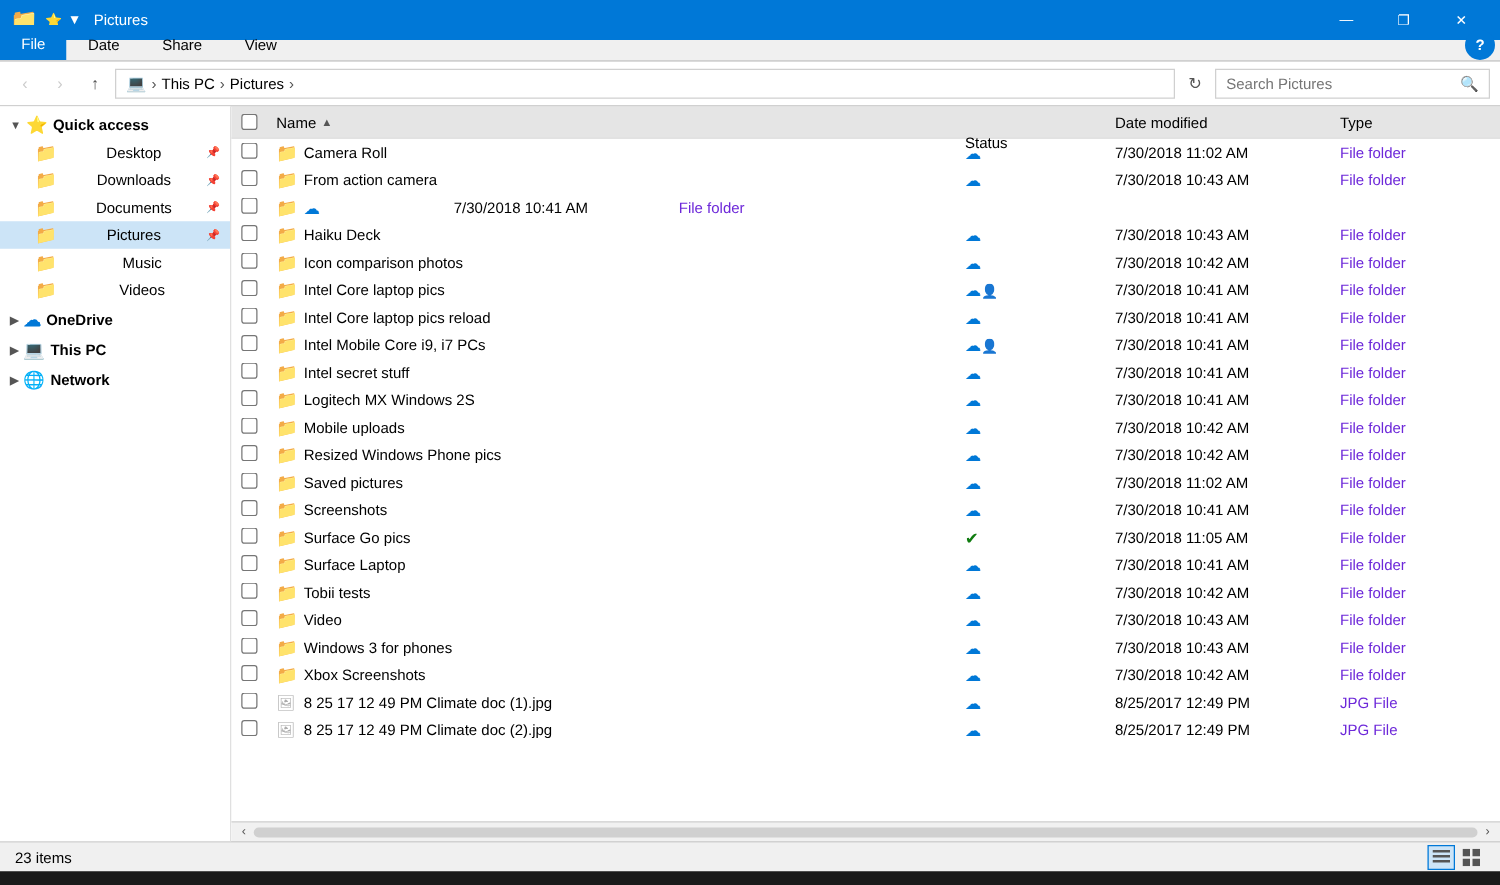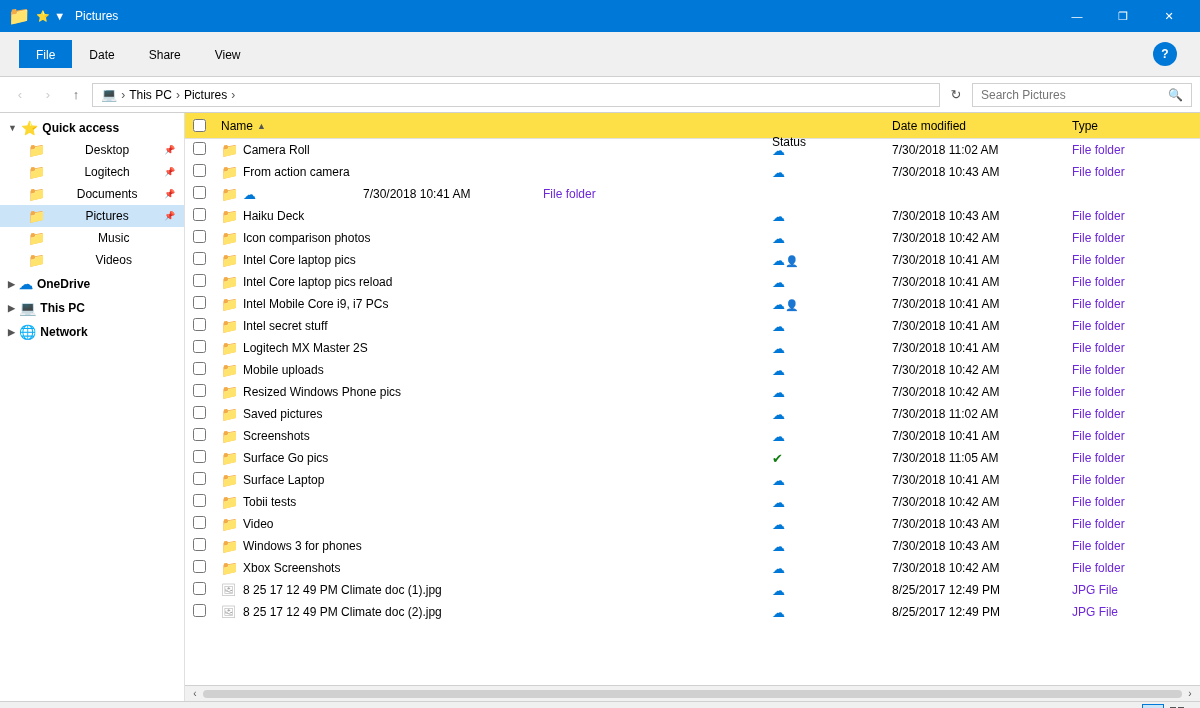--- a/index.html
+++ b/index.html
@@ -50,23 +50,23 @@
       border: none;
     }
 
     
     .ribbon {
       background: #f0f0f0;
       border-bottom: 1px solid #d0d0d0;
     }
     .ribbon-tabs {
       display: flex;
-      height: 44px;
-      align-items: center;
-      padding: 0 19px;
+      height: 16px;
+      align-items: flex-end;
+      padding: 0 0;
     }
     .ribbon-tab {
       padding: 4px 16px;
       font-size: 12px;
       cursor: pointer;
       border: 1px solid transparent;
       border-bottom: none;
       background: transparent;
       height: 26px;
       display: flex;
@@ -235,21 +235,21 @@
       flex: 1;
       overflow: hidden;
       display: flex;
       flex-direction: column;
     }
     .file-list-header {
       display: flex;
       align-items: center;
       height: 26px;
       border-bottom: 1px solid #e0e0e0;
-      background: #fde047;
+      background: #e5e5e5;
       font-size: 12px;
       padding: 0 8px;
     }
     .col-check {
       width: 28px;
       display: flex;
       align-items: center;
     }
     .col-name { flex: 1; display: flex; align-items: center; gap: 4px; cursor: pointer; }
     .col-status { width: 120px; margin-top: 32px; }
@@ -404,21 +404,21 @@
       <div class="sidebar-item">
         <span class="sidebar-expand"></span>
         <span class="sidebar-item-icon folder-icon">📁</span>
         <span class="sidebar-item-label">Desktop</span>
         <span class="sidebar-pin">📌</span>
       </div>
 
       <div class="sidebar-item">
         <span class="sidebar-expand"></span>
         <span class="sidebar-item-icon folder-icon">📁</span>
-        <span class="sidebar-item-label">Logitech</span>
+        <span class="sidebar-item-label">Downloads</span>
         <span class="sidebar-pin">📌</span>
       </div>
 
       <div class="sidebar-item">
         <span class="sidebar-expand"></span>
         <span class="sidebar-item-icon folder-icon">📁</span>
         <span class="sidebar-item-label">Documents</span>
         <span class="sidebar-pin">📌</span>
       </div>
 
@@ -577,21 +577,21 @@
     <div class="file-name">Intel secret stuff</div>
     <div class="file-status"><span class="cloud-icon">☁</span></div>
     <div class="file-date">7/30/2018 10:41 AM</div>
     <div class="file-type">File folder</div>
   </div>
         <div class="file-row">
     <div class="file-check">
       <input type="checkbox" style="cursor: pointer;">
     </div>
     <span class="file-icon" style="color:#dcb461;">📁</span>
-    <div class="file-name">Logitech MX Master 2S</div>
+    <div class="file-name">Logitech MX Windows 2S</div>
     <div class="file-status"><span class="cloud-icon">☁</span></div>
     <div class="file-date">7/30/2018 10:41 AM</div>
     <div class="file-type">File folder</div>
   </div>
         <div class="file-row">
     <div class="file-check">
       <input type="checkbox" style="cursor: pointer;">
     </div>
     <span class="file-icon" style="color:#dcb461;">📁</span>
     <div class="file-name">Mobile uploads</div>

